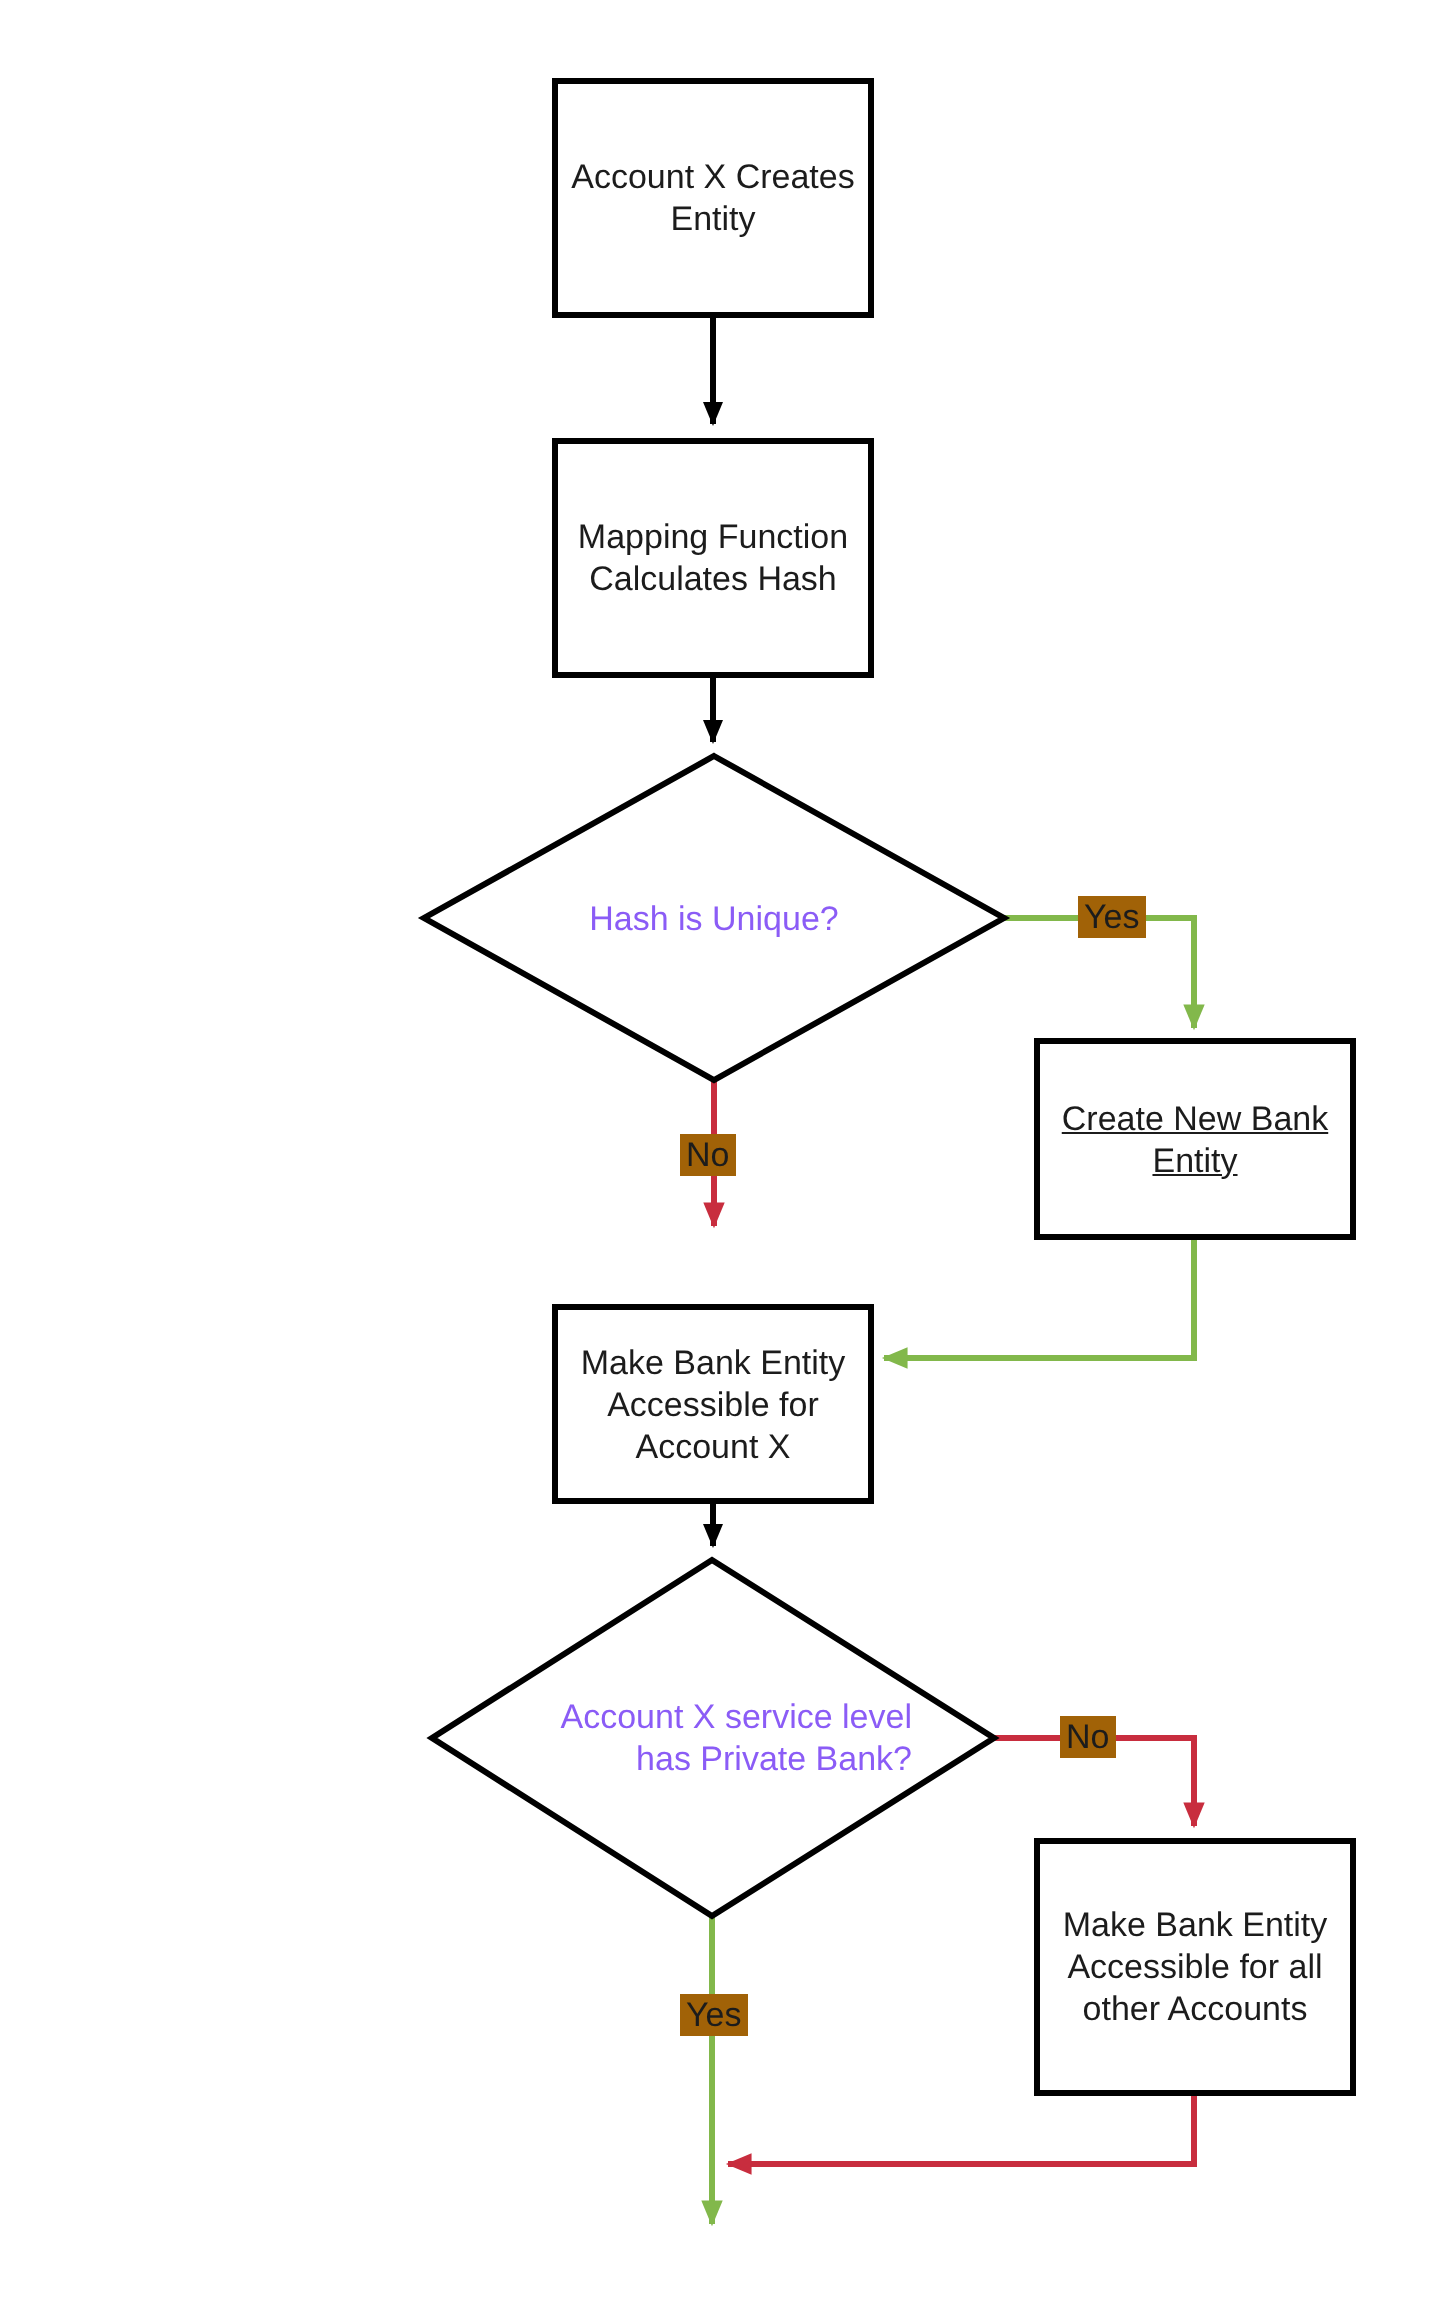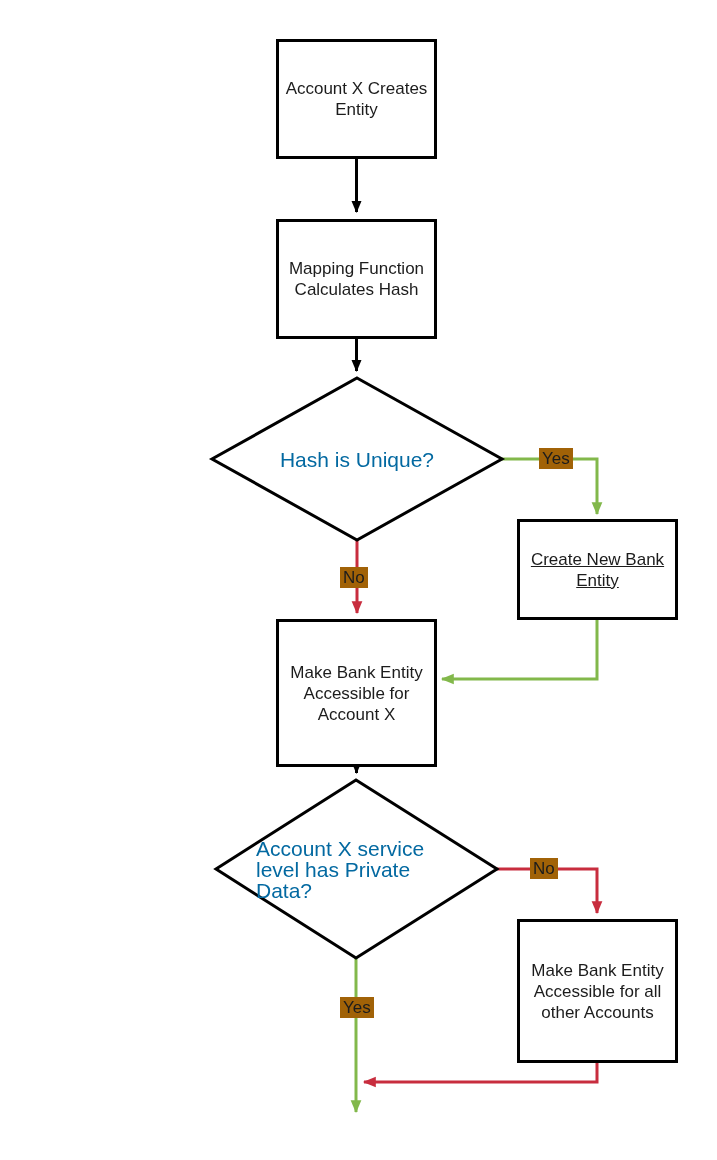--- a/index.html
+++ b/index.html
@@ -34,39 +34,39 @@
     font-size: 17px;
     line-height: 21px;
     color: #1c1c1c;
     padding: 2px 3px;
   }
   .diamond-label {
     position: absolute;
     display: flex;
     align-items: center;
     justify-content: center;
-    text-align: left;
-    font-size: 21px;
+    text-align: right;
+    font-size: 17px;
     line-height: 21px;
-    color: #0369a1;
+    color: #8b5cf6;
   }
   .edge-label {
     position: absolute;
     background: #a16207;
     padding: 0 3px;
     font-size: 17px;
     line-height: 21px;
     color: #1c1c1c;
     text-align: center;
   }
   #box-start   { left: 276px; top: 39px;  width: 161px; height: 120px; }
   #box-hash    { left: 276px; top: 219px; width: 161px; height: 120px; }
   #box-create  { left: 517px; top: 519px; width: 161px; height: 101px; text-decoration: underline; }
-  #box-access-x{ left: 276px; top: 619px; width: 161px; height: 148px; }
-  #box-access-all { left: 517px; top: 919px; width: 161px; height: 144px; }
+  #box-access-x{ left: 276px; top: 652px; width: 161px; height: 100px; }
+  #box-access-all { left: 517px; top: 919px; width: 161px; height: 129px; }
   #label-unique  { left: 257px; top: 438px; width: 200px; height: 42px; }
   #label-private { left: 256px; top: 838px; width: 200px; height: 62px; }
   #edge-label-yes-1 { left: 539px; top: 448px; }
   #edge-label-no-1  { left: 340px; top: 567px; }
   #edge-label-no-2  { left: 530px; top: 858px; }
   #edge-label-yes-2 { left: 340px; top: 997px; }
 </style>
 </head>
 <body>
 
@@ -119,21 +119,21 @@
 
   <div class="node" id="box-access-all">
     <span>Make Bank Entity Accessible for all other Accounts</span>
   </div>
 
   <div class="diamond-label" id="label-unique">
     <span>Hash is Unique?</span>
   </div>
 
   <div class="diamond-label" id="label-private">
-    <span>Account X service level has Private Data?</span>
+    <span>Account X service level has Private Bank?</span>
   </div>
 
   <div class="edge-label" id="edge-label-yes-1">Yes</div>
   <div class="edge-label" id="edge-label-no-1">No</div>
   <div class="edge-label" id="edge-label-no-2">No</div>
   <div class="edge-label" id="edge-label-yes-2">Yes</div>
 
 </div>
 
 </body></html>

